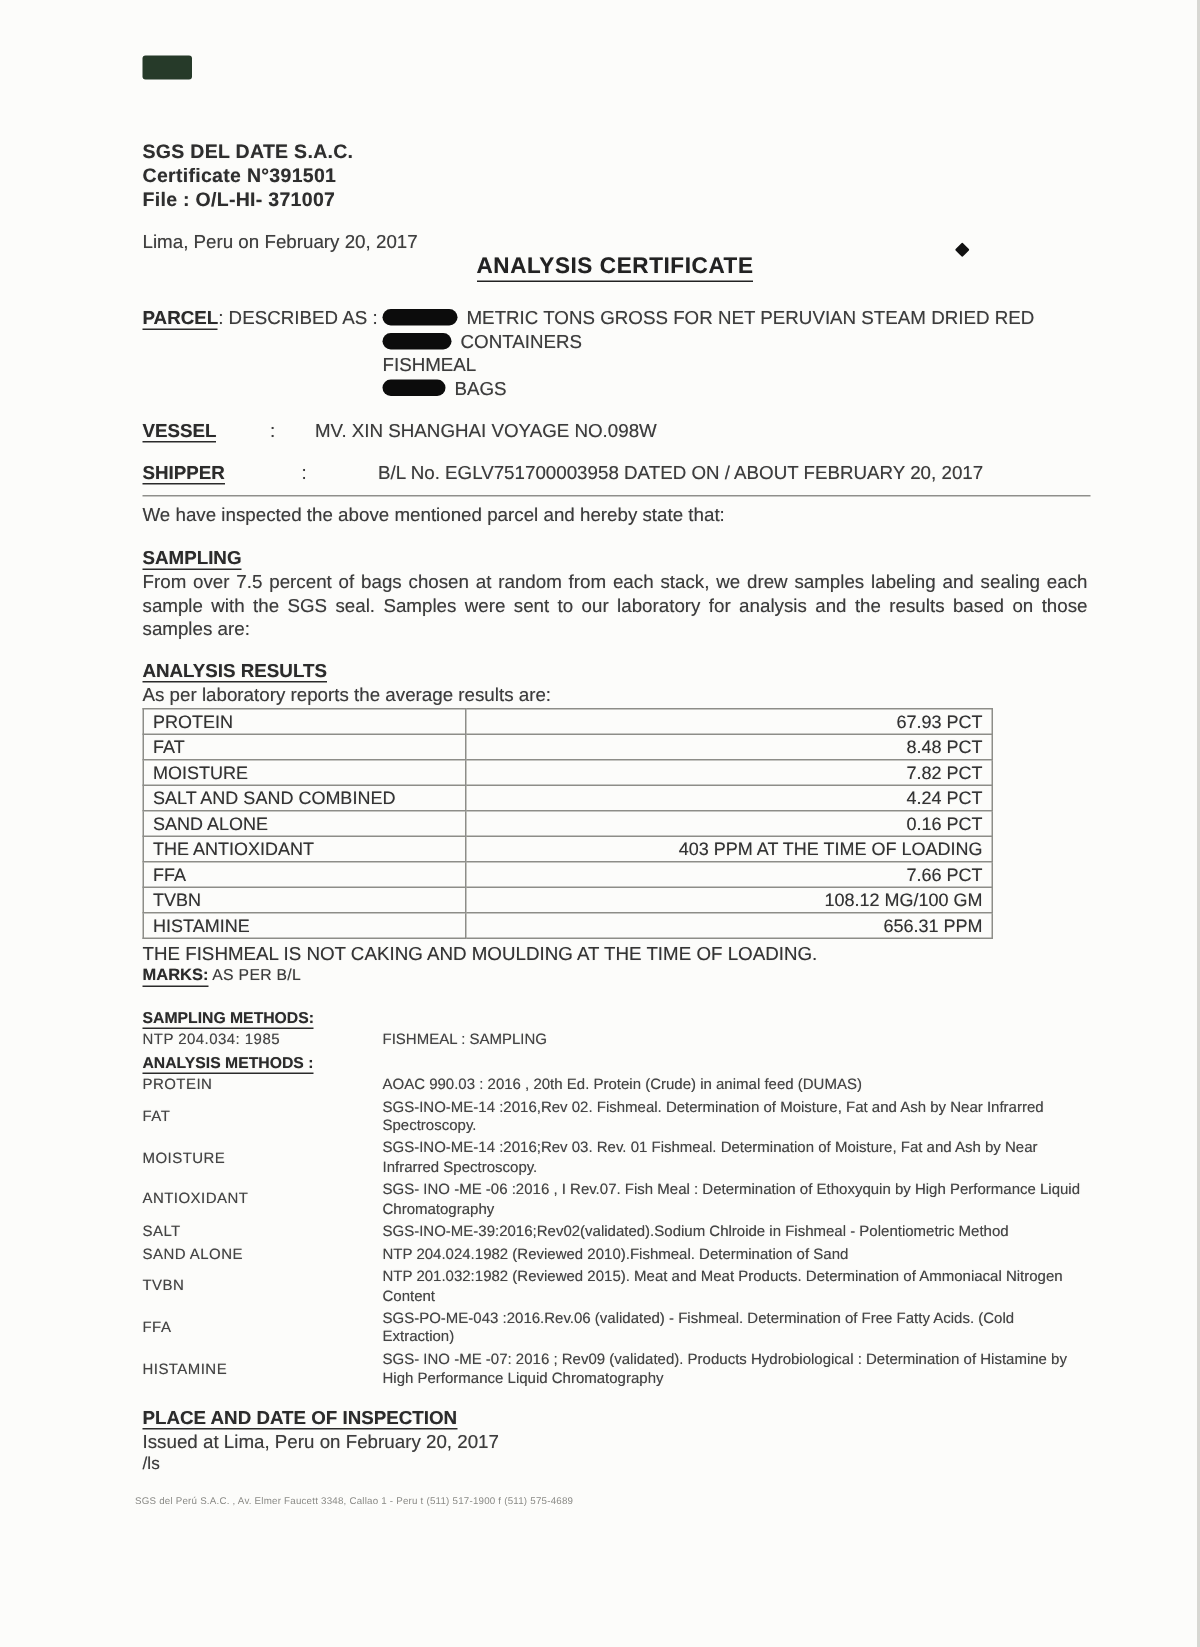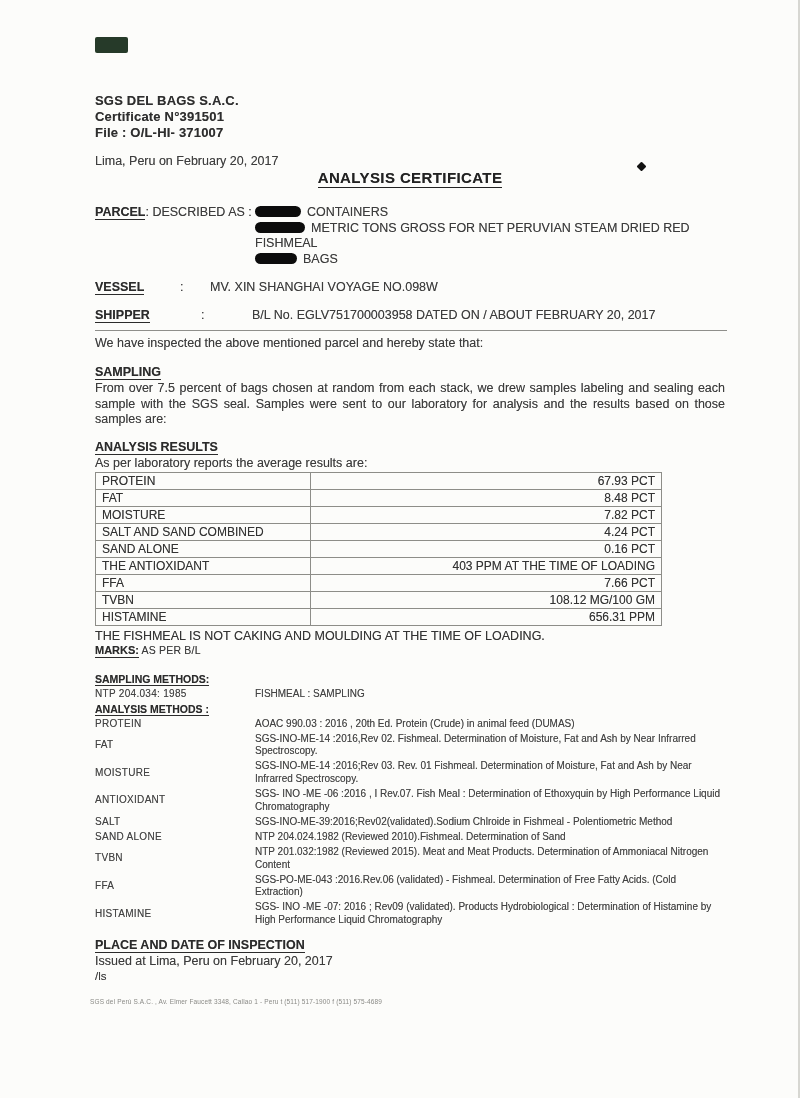--- a/index.html
+++ b/index.html
@@ -70,36 +70,36 @@
 </style>
 </head>
 <body>
 
 <div class="page">
   <div class="artifact-mark"></div>
   <div class="edge-shadow"></div>
 
   <div class="content">
 
-    <div class="head-line">SGS DEL BAGS S.A.C.</div>
+    <div class="head-line">SGS DEL DATE S.A.C.</div>
     <div class="head-line">Certificate N°391501</div>
     <div class="head-line">File : O/L-HI- 371007</div>
 
     <div class="lima">Lima, Peru on February 20, 2017</div>
 
     <div class="title-row">
       <span class="title">ANALYSIS CERTIFICATE</span>
     </div>
     <span class="diamond"></span>
 
     <div class="parcel">
       <div class="parcel-label"><span class="hu">PARCEL</span><span>: DESCRIBED AS :</span></div>
       <div class="parcel-desc">
+        <div><span class="redact w2"></span><span>METRIC TONS GROSS FOR NET PERUVIAN STEAM DRIED RED</span></div>
         <div><span class="redact"></span><span>CONTAINERS</span></div>
-        <div><span class="redact w2"></span><span>METRIC TONS GROSS FOR NET PERUVIAN STEAM DRIED RED</span></div>
         <div><span>FISHMEAL</span></div>
         <div><span class="redact w3"></span><span>BAGS</span></div>
       </div>
     </div>
 
     <div class="kv vessel">
       <span class="k"><span class="hu">VESSEL</span></span>
       <span class="sep">:</span>
       <span>MV.  XIN SHANGHAI VOYAGE NO.098W</span>
     </div>

